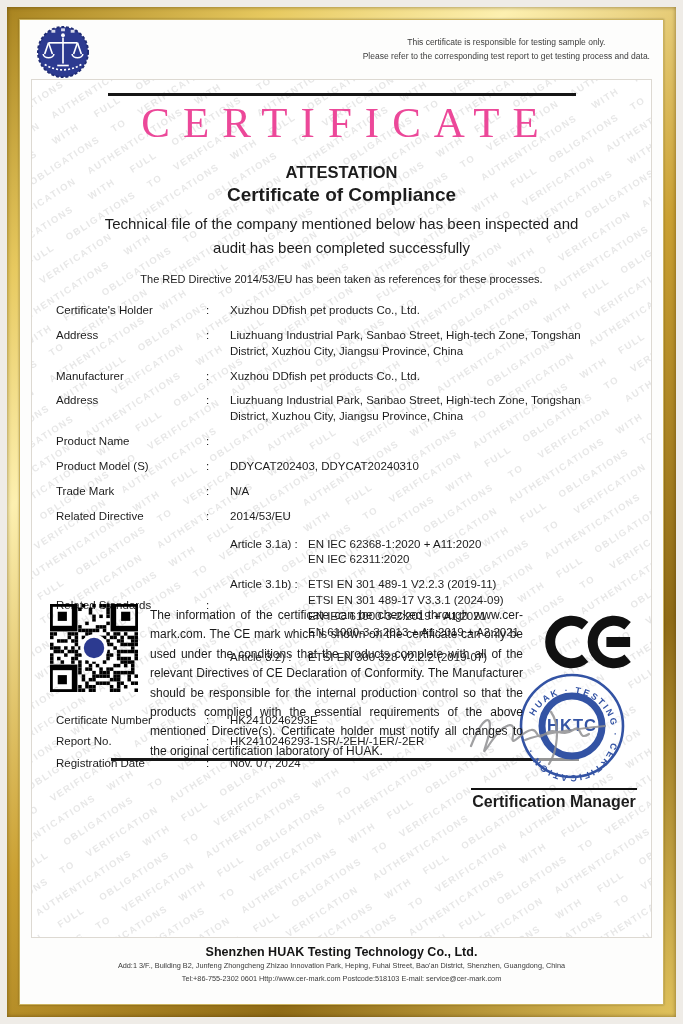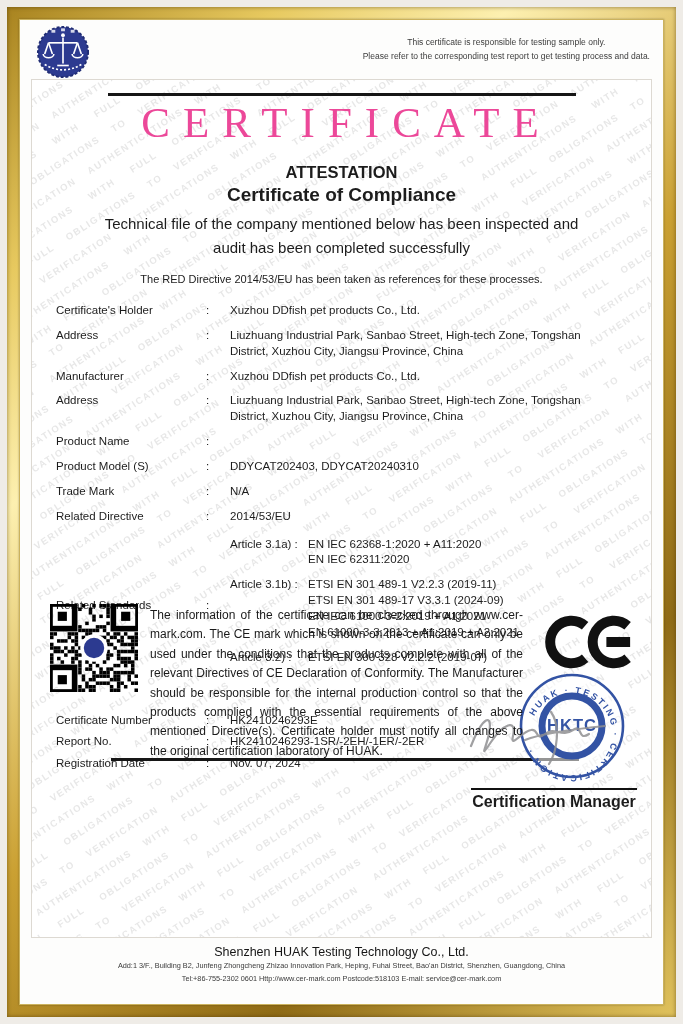--- a/index.html
+++ b/index.html
@@ -74,21 +74,21 @@
   .stampbox{position:absolute;right:8px;top:588px;width:178px;text-align:center;z-index:2;}
   .sigline{height:2px;background:#111;margin:2px 6px 3px 6px;}
   .mgr{font-size:16px;font-weight:700;text-align:center;}
   
   .bottom{position:absolute;left:18px;right:12px;bottom:10px;display:flex;align-items:flex-start;gap:12px;z-index:2;}
   .qr{flex:0 0 auto;}
   .notice{flex:1;font-size:12px;line-height:1.62;text-align:justify;color:#1a1a1a;padding-top:2px;}
   .cebox{flex:0 0 auto;padding-top:8px;}
   
   .footer{text-align:center;margin-top:7px;}
-  .fcompany{font-size:12.5px;font-weight:400;color:#151515;}
+  .fcompany{font-size:12.5px;font-weight:700;color:#151515;}
   .faddr{font-size:7.3px;color:#3a3a3a;line-height:1.5;margin-top:2px;}
 </style>
 </head>
 <body>
 
 <div class="frame">
   <div class="page">
 
     <div class="hdr">
       <svg class="logo" width="58" height="54" viewBox="0 0 60 56">

